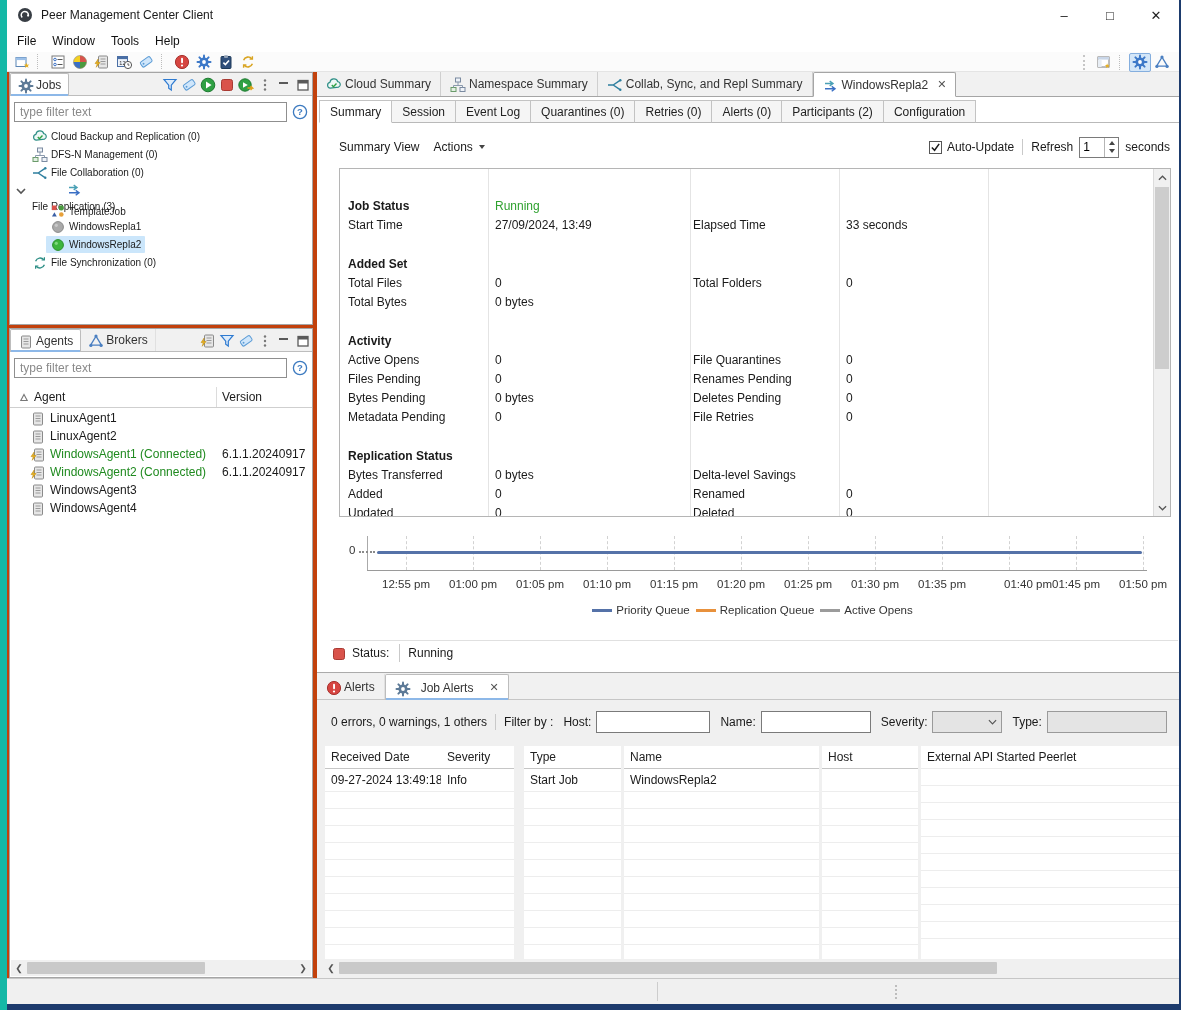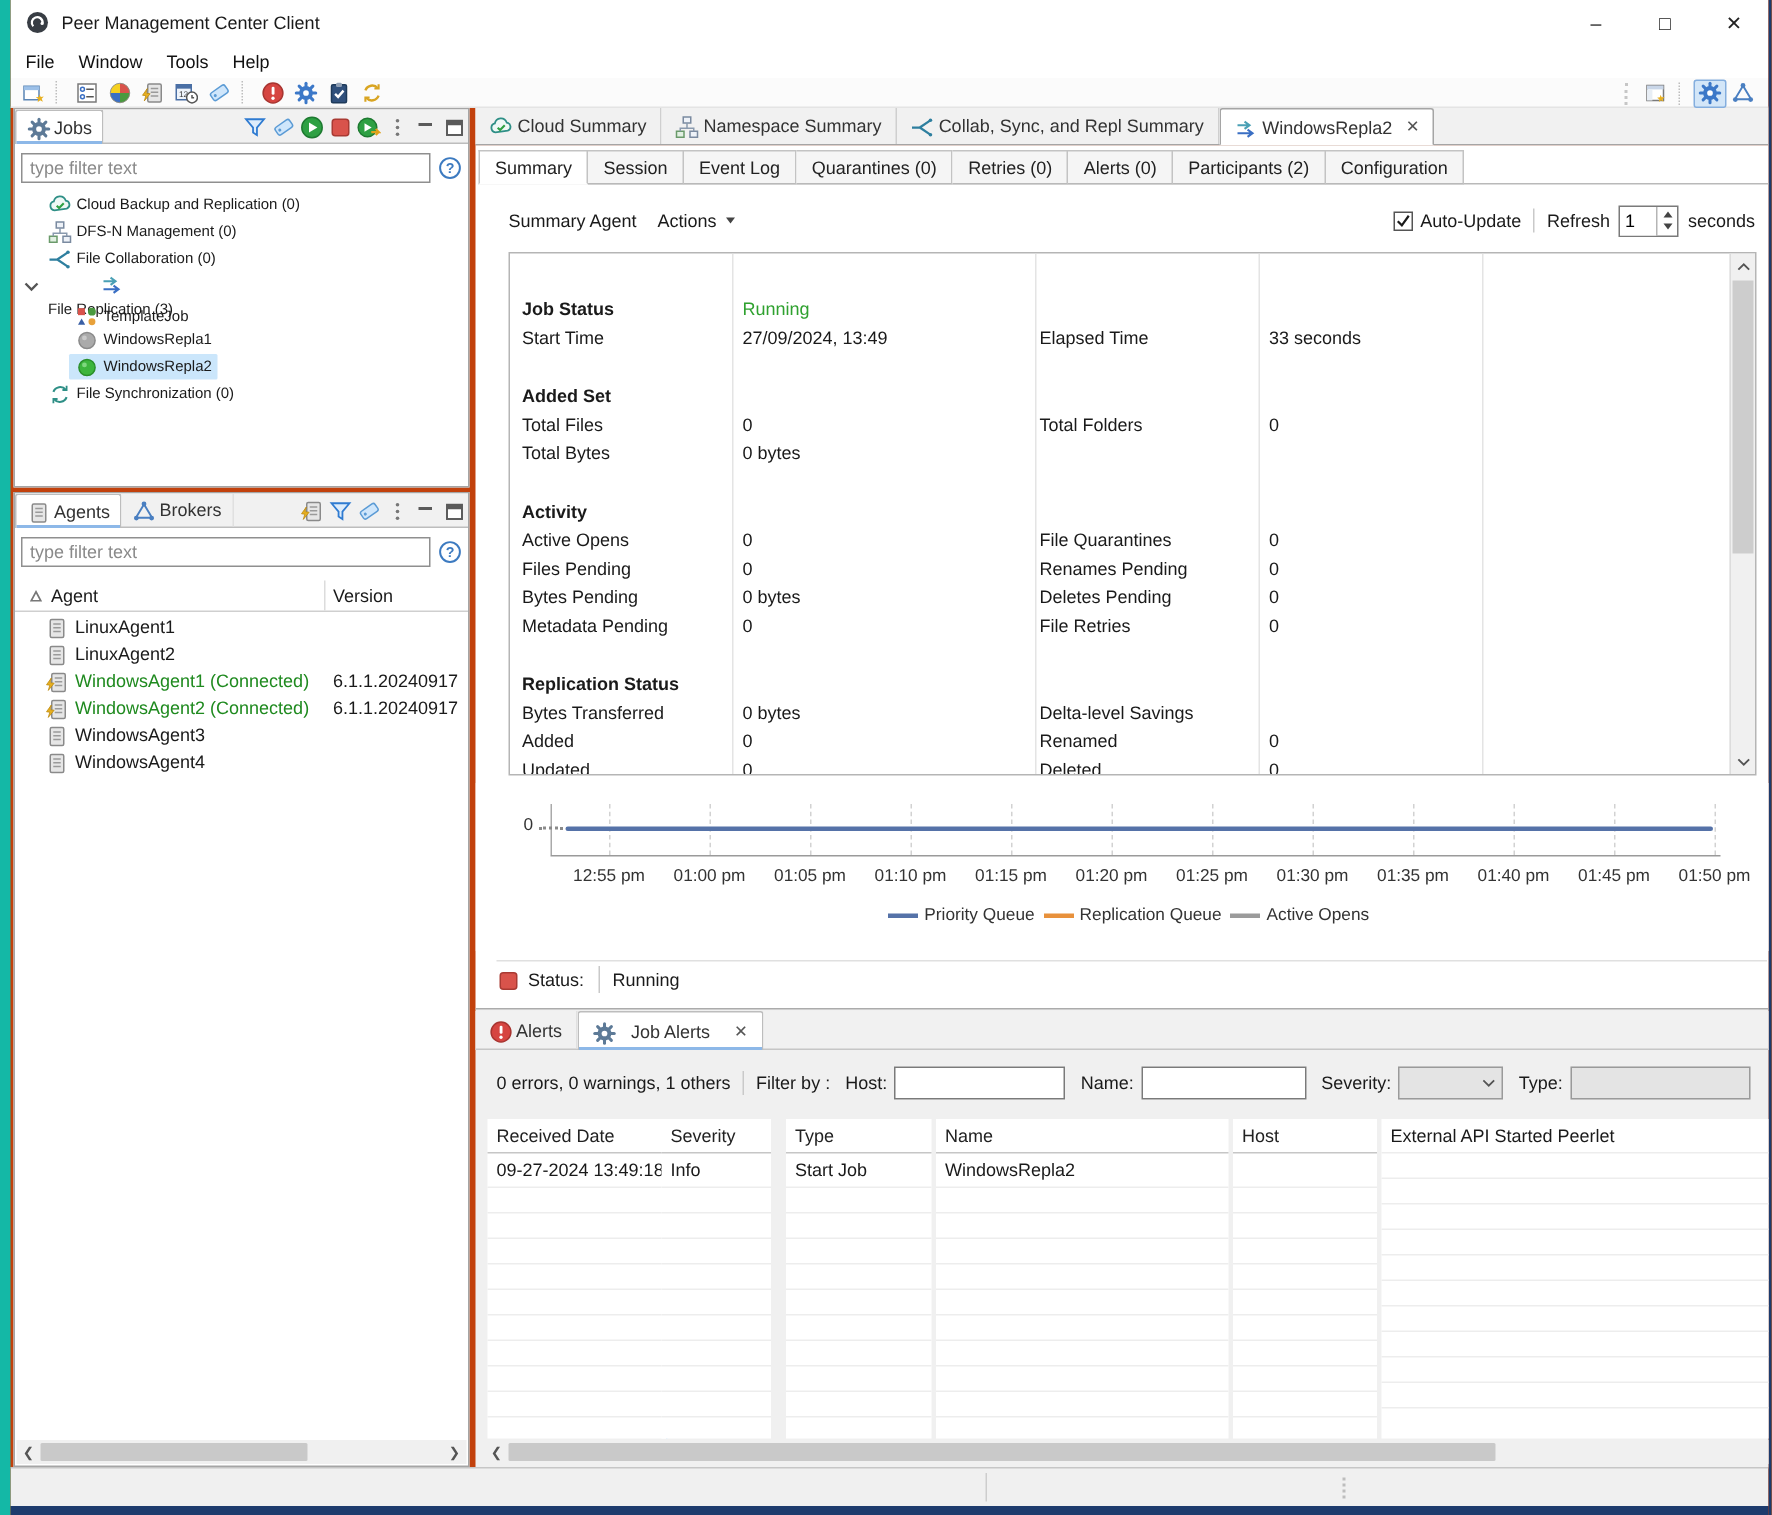--- a/index.html
+++ b/index.html
@@ -638,21 +638,21 @@
         <div class="stab">Session</div>
         <div class="stab">Event Log</div>
         <div class="stab">Quarantines (0)</div>
         <div class="stab">Retries (0)</div>
         <div class="stab">Alerts (0)</div>
         <div class="stab">Participants (2)</div>
         <div class="stab">Configuration</div>
       </div>
 
     <div id="controls-row">
-      <span>Summary Agent</span>
+      <span>Summary View</span>
       <span style="width:14px"></span>
       <span style="display:inline-flex;align-items:center;gap:6px">
         <span>Actions</span>
         <span class="tri-dn"></span>
       </span>
       <span style="margin-left:auto;display:inline-flex;align-items:center">
         <span class="checkbox">
             <svg width="11" height="11" viewBox="0 0 12 12">
               <path d="M2 6 l3 3 l5-7" stroke="#1a1a1a" stroke-width="1.6" fill="none"></path>
             </svg>
@@ -787,21 +787,21 @@
         <div class="tick-label" style="left:357px;top:56px">01:15 pm</div>
         <div class="gridline" style="left:424px;top:14px;height:34px"></div>
         <div class="tick-label" style="left:424px;top:56px">01:20 pm</div>
         <div class="gridline" style="left:491px;top:14px;height:34px"></div>
         <div class="tick-label" style="left:491px;top:56px">01:25 pm</div>
         <div class="gridline" style="left:558px;top:14px;height:34px"></div>
         <div class="tick-label" style="left:558px;top:56px">01:30 pm</div>
         <div class="gridline" style="left:625px;top:14px;height:34px"></div>
         <div class="tick-label" style="left:625px;top:56px">01:35 pm</div>
         <div class="gridline" style="left:692px;top:14px;height:34px"></div>
-        <div class="tick-label" style="left:692px;top:56px">01:40 pm</div>
+        <div class="tick-label" style="left:711px;top:56px">01:40 pm</div>
         <div class="gridline" style="left:759px;top:14px;height:34px"></div>
         <div class="tick-label" style="left:759px;top:56px">01:45 pm</div>
         <div class="gridline" style="left:826px;top:14px;height:34px"></div>
         <div class="tick-label" style="left:826px;top:56px">01:50 pm</div>
         <div style="position:absolute;left:42px;top:29px;width:16px;border-top:2px dotted #8a8a8a"></div>
         <div style="position:absolute;left:60px;top:29px;width:765px;height:3px;background:#5572a8;border-radius:2px"></div>
         <div style="position:absolute;left:50px;top:48px;width:780px;height:1px;background:#9a9a9a"></div>
         <div id="chart-legend" style="top:82px">
           <span class="leg-item">
             <span class="leg-swatch" style="background:#5572a8"></span>

